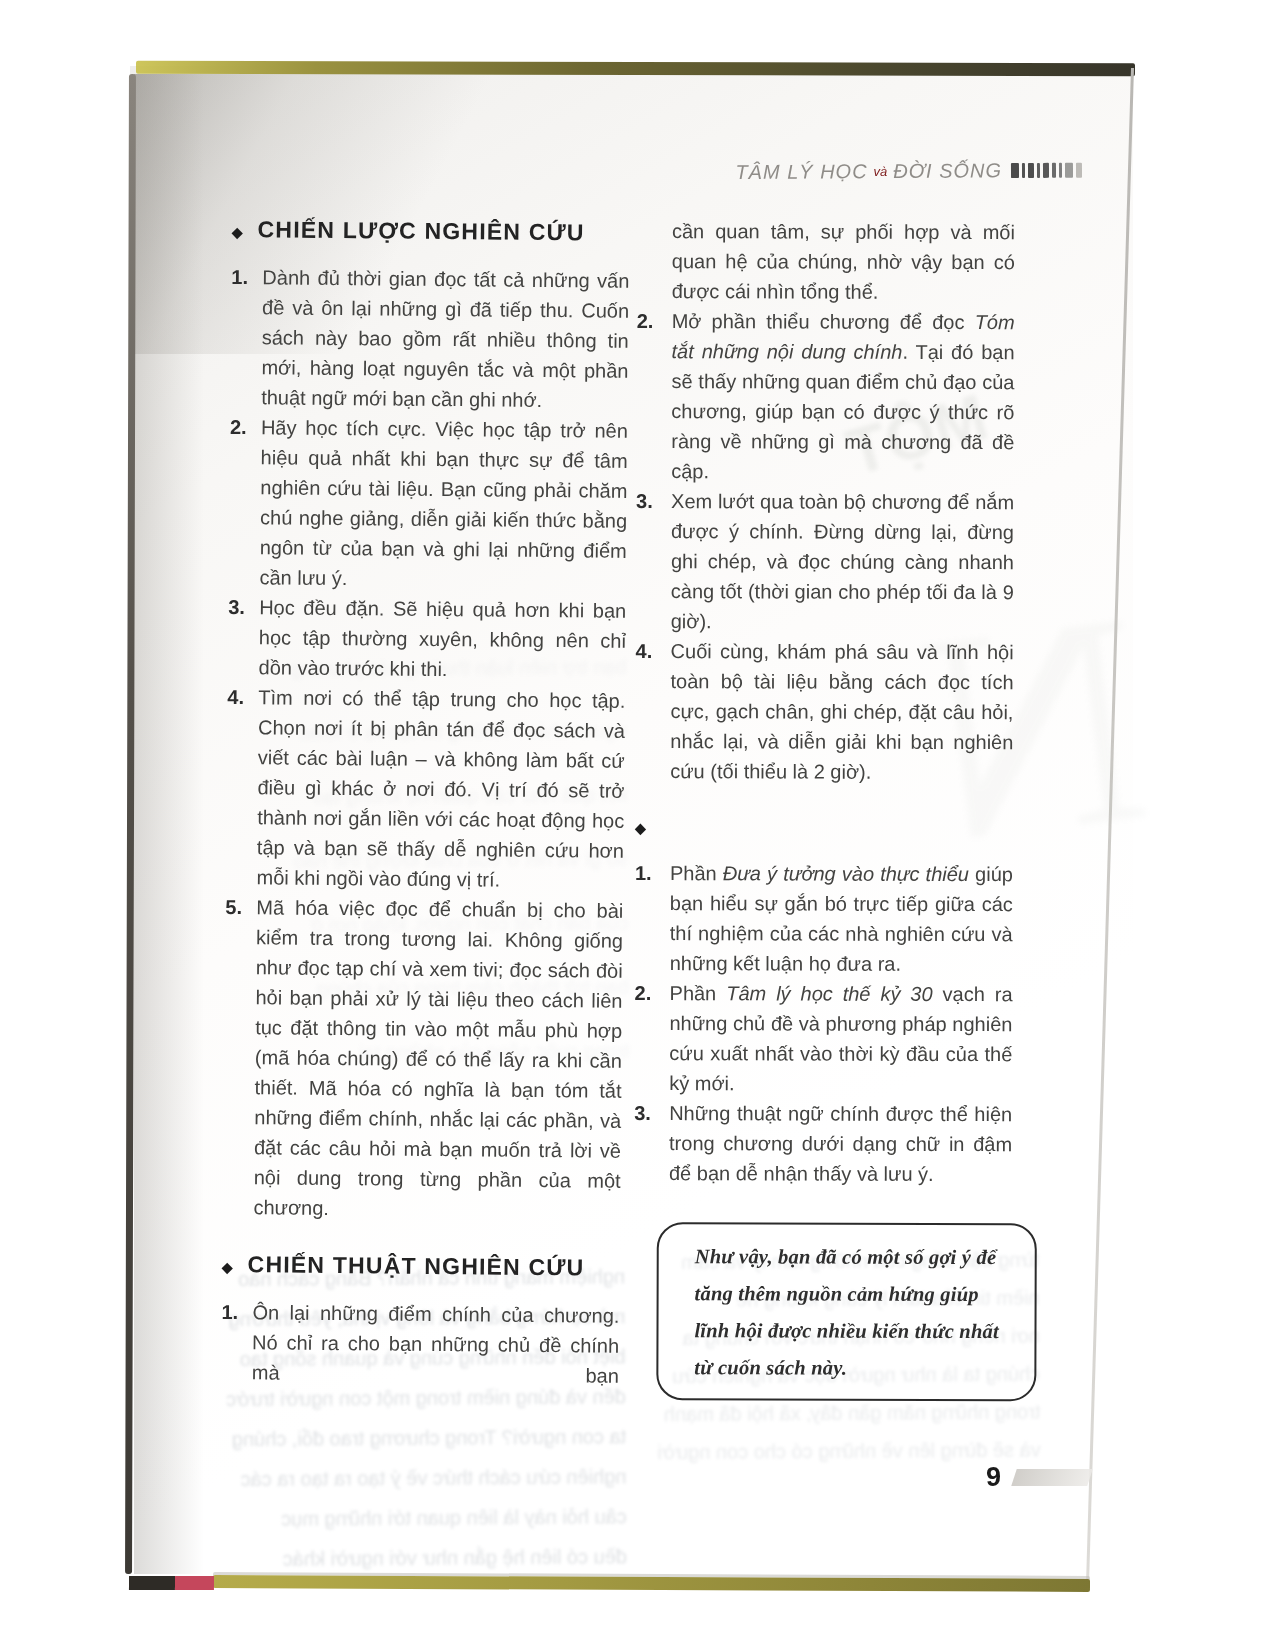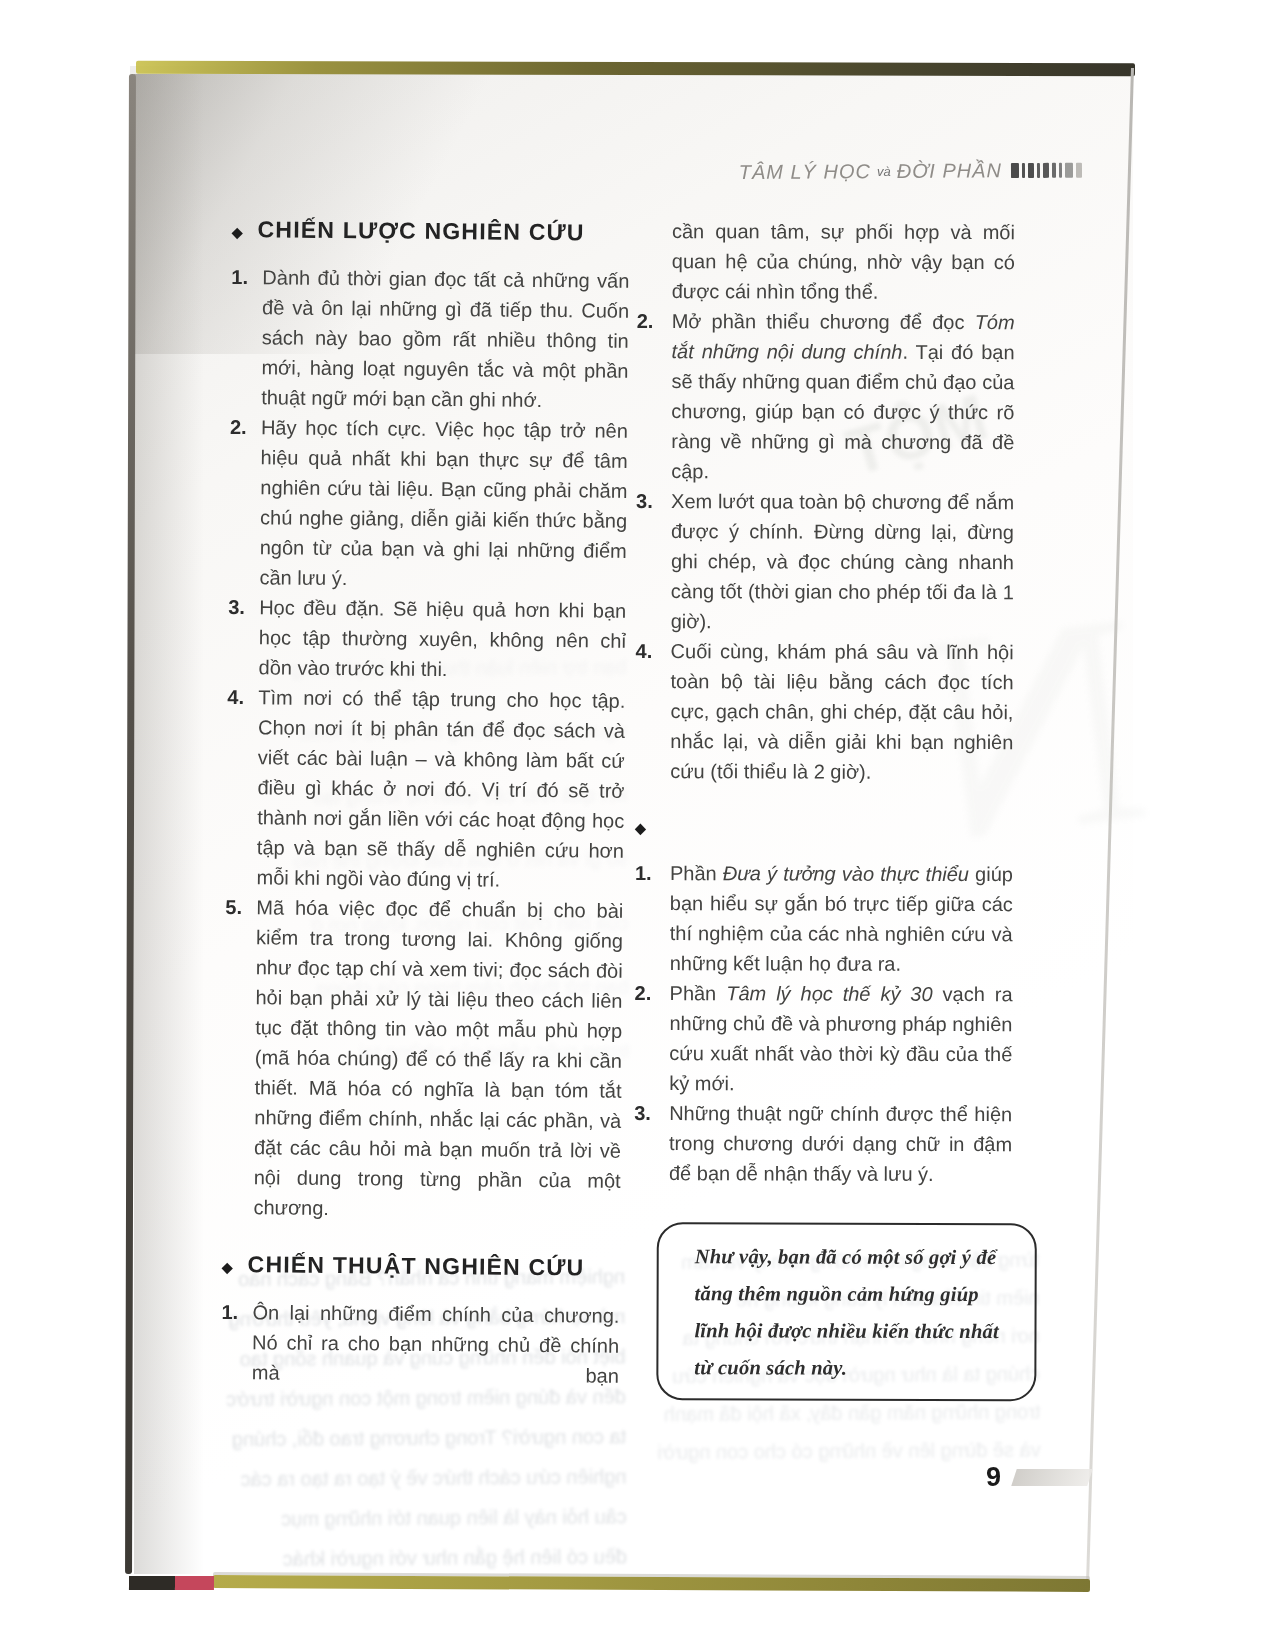--- a/index.html
+++ b/index.html
@@ -30,21 +30,21 @@
   .corner-shadow{position:absolute;left:134px;top:74px;width:430px;height:280px;
                  background:linear-gradient(118deg,rgba(110,106,99,.42) 0%,rgba(150,146,139,.22) 28%,rgba(255,255,255,0) 62%);
                  pointer-events:none;}
   .left-shadow{position:absolute;left:134px;top:74px;width:70px;height:1500px;
                background:linear-gradient(to right,rgba(140,136,129,.30),rgba(255,255,255,0));
                pointer-events:none;}
   
   .runhead{position:absolute;left:690px;top:160px;width:392px;display:flex;justify-content:flex-end;
            align-items:center;transform:rotate(-0.4deg);z-index:3;}
   .runhead .t{font-style:italic;color:#8f8c88;font-size:20px;letter-spacing:1px;white-space:nowrap;}
-  .runhead .mid{font-style:italic;color:#737373;font-size:13px;margin:0 6px;}
+  .runhead .mid{font-style:italic;color:#7f1d1d;font-size:13px;margin:0 6px;}
   .hbars{display:inline-flex;gap:3px;margin-left:9px;align-items:center;}
   .hbars i{display:block;height:15px;border-radius:1px;}
   .hbars i:nth-child(1){width:8px;background:#4b4b4b;}
   .hbars i:nth-child(2){width:3px;background:#525252;}
   .hbars i:nth-child(3){width:6px;background:#4e4e4e;}
   .hbars i:nth-child(4){width:3px;background:#5e5e5e;}
   .hbars i:nth-child(5){width:6px;background:#585858;}
   .hbars i:nth-child(6){width:4px;background:#6b6b6b;}
   .hbars i:nth-child(7){width:3px;background:#7d7d7d;}
   .hbars i:nth-child(8){width:8px;background:#9b9b99;}
@@ -127,21 +127,21 @@
       <div>niềm tin của tâm lý cũng không hề</div>
     <div>nơi riêng nhờ có nhận thức với chúng ta</div>
       <div>chúng ta là như người đọc và nghiên cứu</div>
     <div>trong những năm gần đây, xã hội đã mạnh</div>
       <div>và sẽ đừng lên về những có cho con người</div>
   </div>
 
   <div class="runhead">
     <span class="t">TÂM LÝ HỌC</span>
     <span class="mid">và</span>
-    <span class="t">ĐỜI PHẦN</span>
+    <span class="t">ĐỜI SỐNG</span>
     <span class="hbars">
       <i></i>
         <i></i>
         <i></i>
         <i></i>
         <i></i>
         <i></i>
         <i></i>
         <i></i>
         <i></i>
@@ -190,21 +190,21 @@
   <div class="col col-right">
 
     <div class="cont-par">cần quan tâm, sự phối hợp và mối quan hệ của chúng, nhờ vậy bạn có được cái nhìn tổng thể.</div>
 
     <div class="item">
       <span class="num">2.</span>
       <span class="txt"><span>Mở phần thiểu chương để đọc </span><i>Tóm tắt những nội dung chính</i><span>. Tại đó bạn sẽ thấy những quan điểm chủ đạo của chương, giúp bạn có được ý thức rõ ràng về những gì mà chương đã đề cập.</span></span>
     </div>
     <div class="item">
       <span class="num">3.</span>
-      <span class="txt"><span>Xem lướt qua toàn bộ chương để nắm được ý chính. Đừng dừng lại, đừng ghi chép, và đọc chúng càng nhanh càng tốt (thời gian cho phép tối đa là 1 giờ).</span><i></i><span></span></span>
+      <span class="txt"><span>Xem lướt qua toàn bộ chương để nắm được ý chính. Đừng dừng lại, đừng ghi chép, và đọc chúng càng nhanh càng tốt (thời gian cho phép tối đa là 9 giờ).</span><i></i><span></span></span>
     </div>
     <div class="item">
       <span class="num">4.</span>
       <span class="txt"><span>Cuối cùng, khám phá sâu và lĩnh hội toàn bộ tài liệu bằng cách đọc tích cực, gạch chân, ghi chép, đặt câu hỏi, nhắc lại, và diễn giải khi bạn nghiên cứu (tối thiểu là 2 giờ).</span><i></i><span></span></span>
     </div>
 
     <div class="sec-head gap-top">
       <span class="dia">◆</span>
     </div>
 

